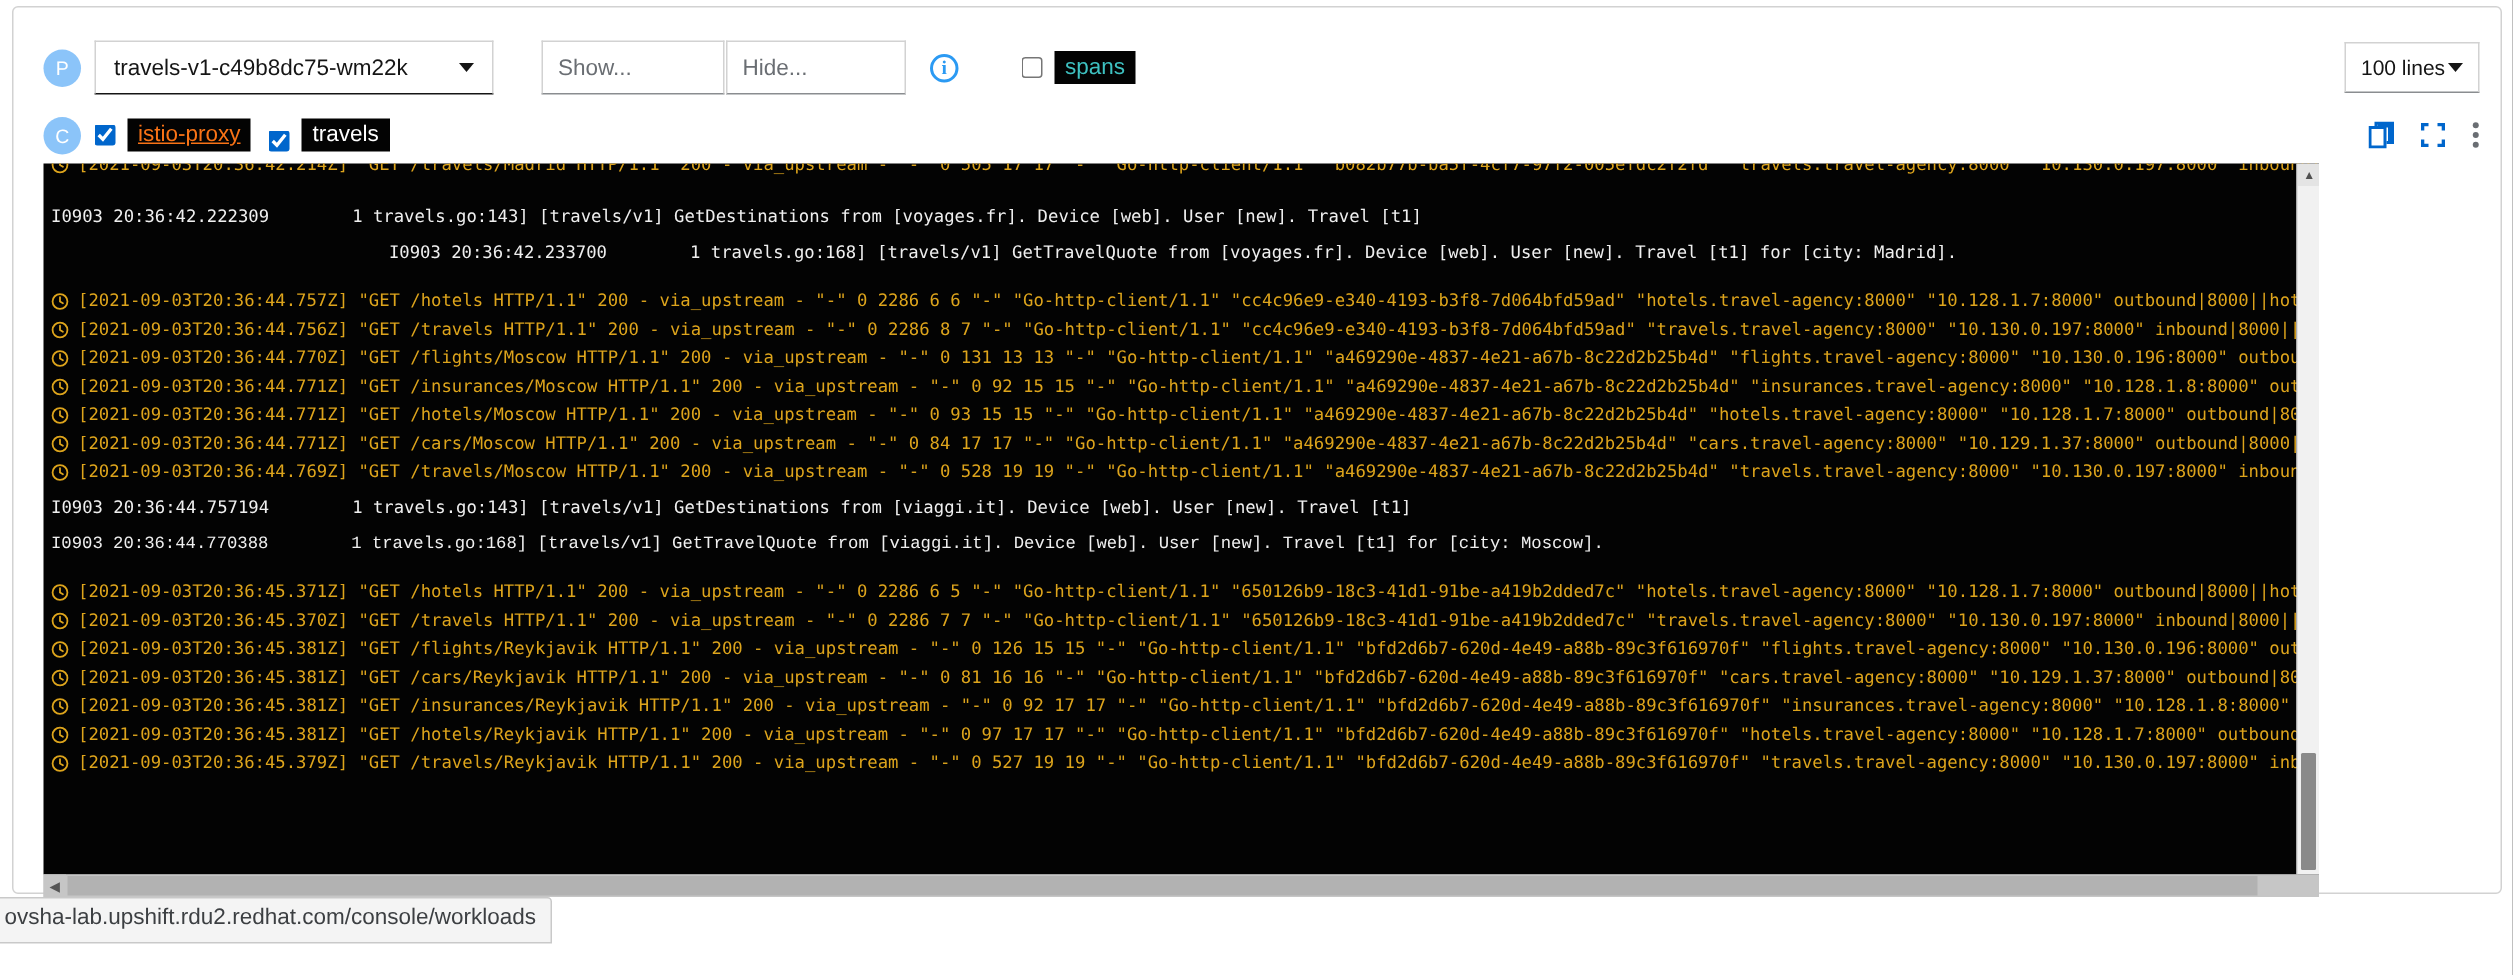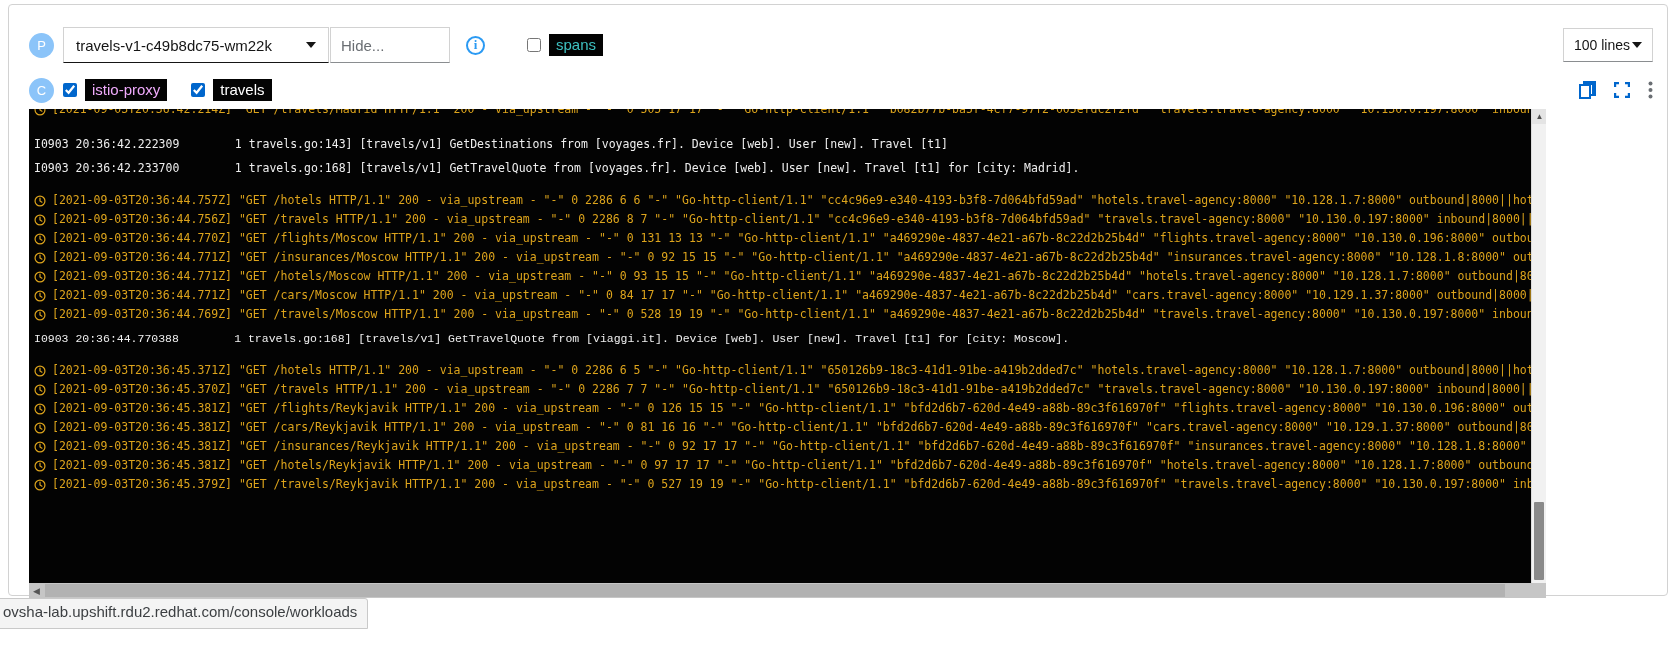--- a/index.html
+++ b/index.html
@@ -20,28 +20,28 @@
   .pf-input::placeholder { color:#6a6e73; opacity:1; }
   #show-input { margin-left:32px; width:122px; }
   #hide-input { margin-left:1px; width:120px; }
 
   .info-icon { margin-left:16px; width:19px; height:19px; border-radius:50%; border:2px solid #2b9af3; color:#2b9af3; font-size:13px; font-weight:bold; font-family:"Liberation Serif", serif; display:flex; align-items:center; justify-content:center; cursor:pointer; }
 
   .chk { width:14px; height:14px; accent-color:#0066cc; cursor:pointer; flex:0 0 auto; }
   .spans-chk { margin-left:42px; }
   .chip { background:#030303; padding:2px 7px 3px 7px; font-size:15px; margin-left:8px; white-space:nowrap; }
   .chip.spans { color:#3ec1c1; }
-  .chip.proxy-chip { color:#f0abfc; }
+  .chip.proxy-chip { color:#f97316;text-decoration:underline; }
   .chip.app-chip { color:#fff; }
 
   .lines-select { margin-left:auto; width:90px; height:34px; border:1px solid #d2d2d2; border-bottom-color:#8a8d90; display:flex; align-items:center; padding:0 10px; font-size:14px; color:#151515; cursor:pointer; }
   .lines-select .caret { border-top-color:#151515; margin-left:auto; }
 
   .c-group { display:flex; align-items:center; margin-left:9px; }
-  .c-group + .c-group { margin-left:24px; }
+  .c-group + .c-group { margin-left:12px;align-items:flex-end; }
 
   .right-icons { margin-left:auto; display:flex; align-items:center; gap:18px; }
   .icon-btn { cursor:pointer; display:flex; align-items:center; justify-content:center; }
   .icon-btn svg { display:block; }
 
   
   .log-panel { position:absolute; left:20px; top:104px; width:1517px; height:474px; background:#030303; overflow:hidden; }
   .log-lines { position:absolute; left:5px; top:-9px; right:16px; white-space:nowrap; font-family:"DejaVu Sans Mono","Liberation Mono",monospace; font-size:11.5px; }
   .log-line { line-height:19px; height:19px; white-space:pre; }
   .log-line.app { margin:5px 0; }
@@ -70,20 +70,21 @@
 <div class="card">
 
   <div class="row1">
     <div class="badge">P</div>
 
     <div class="pf-select">
       <span class="sel-text">travels-v1-c49b8dc75-wm22k</span>
       <span class="caret"></span>
     </div>
 
+    <input id="show-input" class="pf-input" type="text" placeholder="Show..." style="">
     <input id="hide-input" class="pf-input" type="text" placeholder="Hide..." style="">
 
     <span class="info-icon">i</span>
 
     <input type="checkbox" class="chk spans-chk" id="spans-chk" style="">
     <span class="chip spans">spans</span>
 
     <div class="lines-select">
       <span>100 lines</span>
       <span class="caret"></span>
@@ -127,21 +128,21 @@
     </div>
   </div>
 
   <div class="log-panel">
     <div class="log-lines">
         <div class="log-line proxy" style="color: rgb(221, 164, 28);"><span class="clock"><svg width="12" height="12" viewBox="0 0 16 16">
               <circle cx="8" cy="8" r="6.6" fill="none" stroke="currentColor" stroke-width="1.6"></circle>
               <path d="M8 4.2V8l2.6 1.6" fill="none" stroke="currentColor" stroke-width="1.6" stroke-linecap="round"></path>
             </svg></span><span class="ltext">[2021-09-03T20:36:42.214Z] "GET /travels/Madrid HTTP/1.1" 200 - via_upstream - "-" 0 505 17 17 "-" "Go-http-client/1.1" "b082b77b-ba5f-4cf7-97f2-005efdc2f2fd" "travels.travel-agency:8000" "10.130.0.197:8000" inbound|8000||</span></div>
         <div class="log-line app" style="color: rgb(239, 239, 239); margin-top: 16px;">I0903 20:36:42.222309        1 travels.go:143] [travels/v1] GetDestinations from [voyages.fr]. Device [web]. User [new]. Travel [t1]</div>
-        <div class="log-line app gap" style="color: rgb(239, 239, 239);">I0903 20:36:42.233700        1 travels.go:168] [travels/v1] GetTravelQuote from [voyages.fr]. Device [web]. User [new]. Travel [t1] for [city: Madrid].</div>
+        <div class="log-line app gap" style="color: rgb(239, 239, 239); text-align: center;">I0903 20:36:42.233700        1 travels.go:168] [travels/v1] GetTravelQuote from [voyages.fr]. Device [web]. User [new]. Travel [t1] for [city: Madrid].</div>
         <div class="log-line proxy" style="color: rgb(221, 164, 28);"><span class="clock"><svg width="12" height="12" viewBox="0 0 16 16">
               <circle cx="8" cy="8" r="6.6" fill="none" stroke="currentColor" stroke-width="1.6"></circle>
               <path d="M8 4.2V8l2.6 1.6" fill="none" stroke="currentColor" stroke-width="1.6" stroke-linecap="round"></path>
             </svg></span><span class="ltext">[2021-09-03T20:36:44.757Z] "GET /hotels HTTP/1.1" 200 - via_upstream - "-" 0 2286 6 6 "-" "Go-http-client/1.1" "cc4c96e9-e340-4193-b3f8-7d064bfd59ad" "hotels.travel-agency:8000" "10.128.1.7:8000" outbound|8000||hotels</span></div>
         <div class="log-line proxy" style="color: rgb(221, 164, 28);"><span class="clock"><svg width="12" height="12" viewBox="0 0 16 16">
               <circle cx="8" cy="8" r="6.6" fill="none" stroke="currentColor" stroke-width="1.6"></circle>
               <path d="M8 4.2V8l2.6 1.6" fill="none" stroke="currentColor" stroke-width="1.6" stroke-linecap="round"></path>
             </svg></span><span class="ltext">[2021-09-03T20:36:44.756Z] "GET /travels HTTP/1.1" 200 - via_upstream - "-" 0 2286 8 7 "-" "Go-http-client/1.1" "cc4c96e9-e340-4193-b3f8-7d064bfd59ad" "travels.travel-agency:8000" "10.130.0.197:8000" inbound|8000|| 12</span></div>
         <div class="log-line proxy" style="color: rgb(221, 164, 28);"><span class="clock"><svg width="12" height="12" viewBox="0 0 16 16">
               <circle cx="8" cy="8" r="6.6" fill="none" stroke="currentColor" stroke-width="1.6"></circle>
@@ -156,20 +157,21 @@
               <path d="M8 4.2V8l2.6 1.6" fill="none" stroke="currentColor" stroke-width="1.6" stroke-linecap="round"></path>
             </svg></span><span class="ltext">[2021-09-03T20:36:44.771Z] "GET /hotels/Moscow HTTP/1.1" 200 - via_upstream - "-" 0 93 15 15 "-" "Go-http-client/1.1" "a469290e-4837-4e21-a67b-8c22d2b25b4d" "hotels.travel-agency:8000" "10.128.1.7:8000" outbound|8000|</span></div>
         <div class="log-line proxy" style="color: rgb(221, 164, 28);"><span class="clock"><svg width="12" height="12" viewBox="0 0 16 16">
               <circle cx="8" cy="8" r="6.6" fill="none" stroke="currentColor" stroke-width="1.6"></circle>
               <path d="M8 4.2V8l2.6 1.6" fill="none" stroke="currentColor" stroke-width="1.6" stroke-linecap="round"></path>
             </svg></span><span class="ltext">[2021-09-03T20:36:44.771Z] "GET /cars/Moscow HTTP/1.1" 200 - via_upstream - "-" 0 84 17 17 "-" "Go-http-client/1.1" "a469290e-4837-4e21-a67b-8c22d2b25b4d" "cars.travel-agency:8000" "10.129.1.37:8000" outbound|8000||ca</span></div>
         <div class="log-line proxy" style="color: rgb(221, 164, 28);"><span class="clock"><svg width="12" height="12" viewBox="0 0 16 16">
               <circle cx="8" cy="8" r="6.6" fill="none" stroke="currentColor" stroke-width="1.6"></circle>
               <path d="M8 4.2V8l2.6 1.6" fill="none" stroke="currentColor" stroke-width="1.6" stroke-linecap="round"></path>
             </svg></span><span class="ltext">[2021-09-03T20:36:44.769Z] "GET /travels/Moscow HTTP/1.1" 200 - via_upstream - "-" 0 528 19 19 "-" "Go-http-client/1.1" "a469290e-4837-4e21-a67b-8c22d2b25b4d" "travels.travel-agency:8000" "10.130.0.197:8000" inbound|80</span></div>
+        <div class="log-line app" style="color: rgb(239, 239, 239);">I0903 20:36:44.757194        1 travels.go:143] [travels/v1] GetDestinations from [viaggi.it]. Device [web]. User [new]. Travel [t1]</div>
         <div class="log-line app gap" style="color: rgb(239, 239, 239); font-family: Liberation Mono, monospace;">I0903 20:36:44.770388        1 travels.go:168] [travels/v1] GetTravelQuote from [viaggi.it]. Device [web]. User [new]. Travel [t1] for [city: Moscow].</div>
         <div class="log-line proxy" style="color: rgb(221, 164, 28);"><span class="clock"><svg width="12" height="12" viewBox="0 0 16 16">
               <circle cx="8" cy="8" r="6.6" fill="none" stroke="currentColor" stroke-width="1.6"></circle>
               <path d="M8 4.2V8l2.6 1.6" fill="none" stroke="currentColor" stroke-width="1.6" stroke-linecap="round"></path>
             </svg></span><span class="ltext">[2021-09-03T20:36:45.371Z] "GET /hotels HTTP/1.1" 200 - via_upstream - "-" 0 2286 6 5 "-" "Go-http-client/1.1" "650126b9-18c3-41d1-91be-a419b2dded7c" "hotels.travel-agency:8000" "10.128.1.7:8000" outbound|8000||hotels</span></div>
         <div class="log-line proxy" style="color: rgb(221, 164, 28);"><span class="clock"><svg width="12" height="12" viewBox="0 0 16 16">
               <circle cx="8" cy="8" r="6.6" fill="none" stroke="currentColor" stroke-width="1.6"></circle>
               <path d="M8 4.2V8l2.6 1.6" fill="none" stroke="currentColor" stroke-width="1.6" stroke-linecap="round"></path>
             </svg></span><span class="ltext">[2021-09-03T20:36:45.370Z] "GET /travels HTTP/1.1" 200 - via_upstream - "-" 0 2286 7 7 "-" "Go-http-client/1.1" "650126b9-18c3-41d1-91be-a419b2dded7c" "travels.travel-agency:8000" "10.130.0.197:8000" inbound|8000|| 12</span></div>
         <div class="log-line proxy" style="color: rgb(221, 164, 28);"><span class="clock"><svg width="12" height="12" viewBox="0 0 16 16">

